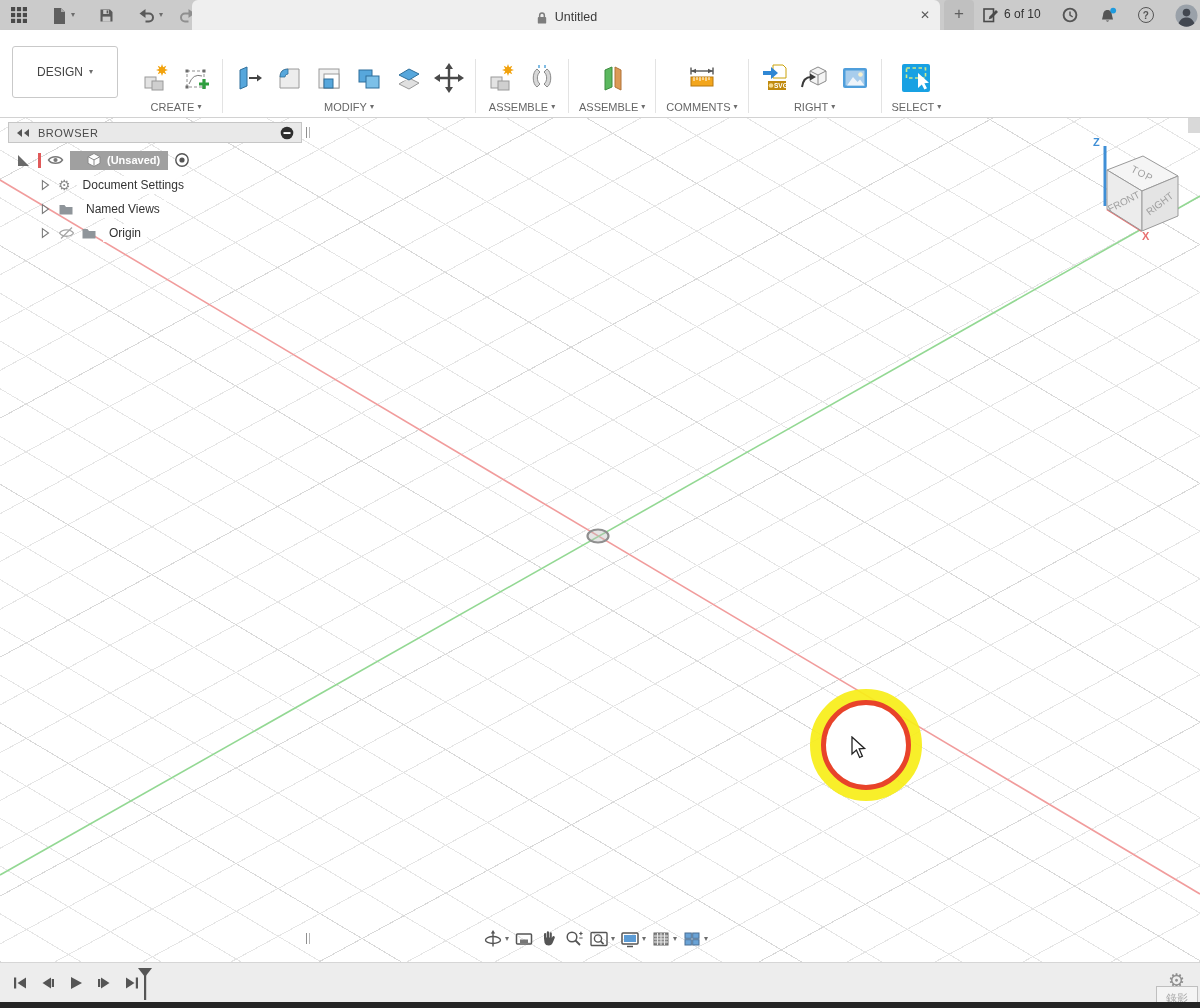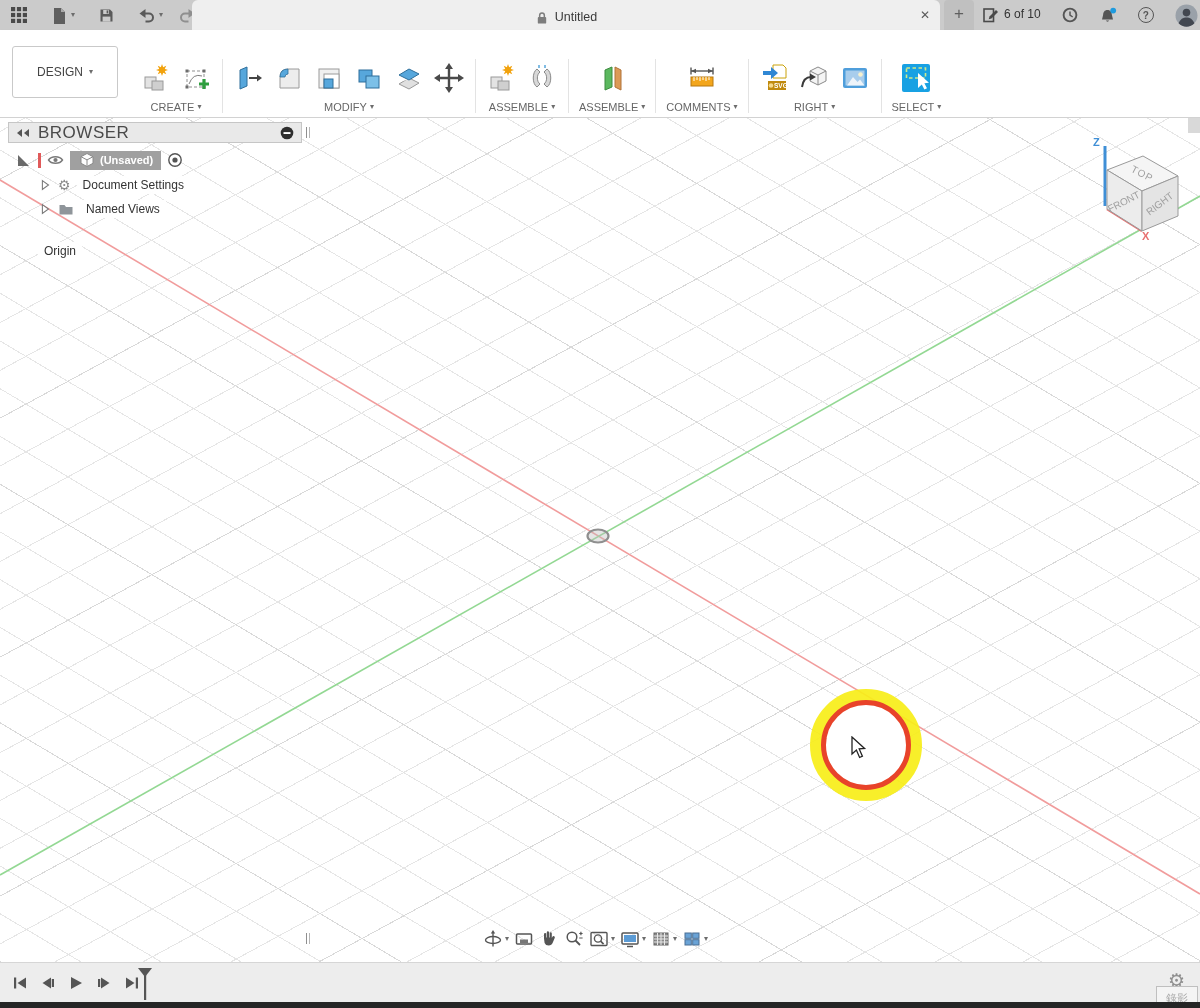--- a/index.html
+++ b/index.html
@@ -34,25 +34,25 @@
   
   #viewport { position:absolute; left:0; top:118px; width:1200px; height:844px; background-color:#fff;
     background-image:
       repeating-linear-gradient(30.8deg, #d9d9d9 0 1px, transparent 1px 205px),
       repeating-linear-gradient(-28.5deg, #d9d9d9 0 1px, transparent 1px 210px),
       repeating-linear-gradient(30.8deg, #e6e6e6 0 1px, transparent 1px 41px),
       repeating-linear-gradient(-28.5deg, #e6e6e6 0 1px, transparent 1px 42px);
   }
   #axes-svg, .vp-abs { position:absolute; }
   .panel-header { position:absolute; left:8px; width:294px; height:21px; background:#e9e9e9; border:1px solid #c6c6c6; display:flex; align-items:center; padding:0 7px; gap:8px; }
-  .panel-header .ph-label { font-size:17px; color:#4a4a4a; letter-spacing:.5px; flex:1; }
+  .panel-header .ph-label { font-size:11px; color:#4a4a4a; letter-spacing:.5px; flex:1; }
   .grip { width:4px; height:11px; border-left:1.6px solid #8f8f8f; border-right:1px solid #b5b5b5; }
   .brow { position:absolute; display:flex; align-items:center; gap:6px; height:18px; }
   .chip { background:rgba(255,255,255,.95); font-size:12px; color:#333; padding:2px 6px; display:flex; align-items:center; gap:6px; }
-  .root-chip { background:#a0a0a0; color:#fff; font-weight:bold; font-size:11px; padding:1px 8px 2px 9px; display:flex; align-items:center; gap:5px; }
+  .root-chip { background:#a0a0a0; color:#fff; font-weight:bold; font-size:11px; padding:1px 8px 2px 16px; display:flex; align-items:center; gap:5px; }
   .redbar { width:3px; height:15px; background:#e05a5a; }
   .gear-glyph { font-family:"DejaVu Sans",sans-serif; color:#8a8a8a; font-size:14px; line-height:1; }
 
   
   #navbar { position:absolute; left:483px; top:811px; display:flex; align-items:center; gap:5px; }
   .nav-item { display:flex; align-items:center; gap:2px; }
 
   
   #timelinebar { position:absolute; left:0; top:962px; width:1200px; height:40px; background:#ededed; border-top:1px solid #d6d6d6; }
   .tl-controls { position:absolute; left:12px; top:12px; display:flex; gap:12px; align-items:center; }
@@ -387,21 +387,21 @@
   <div class="brow" style="left:38px; top:82px;">
     <svg width="14" height="16" viewBox="0 0 16 16">
       <polygon points="5,3 12,8 5,13" fill="#fff" stroke="#777" stroke-width="1.2"></polygon>
     </svg>
     <svg width="16" height="14" viewBox="0 0 16 14">
       <path d="M1.5 3h5l1.5 2h6.5v7.5H1.5z" fill="#8f959a"></path>
     </svg>
     <span class="chip">Named Views</span>
   </div>
 
-  <div class="brow" style="left:38px; top:106px;flex-direction:column;">
+  <div class="brow" style="left:38px; top:106px;">
     <svg width="14" height="16" viewBox="0 0 16 16">
       <polygon points="5,3 12,8 5,13" fill="#fff" stroke="#777" stroke-width="1.2"></polygon>
     </svg>
     <svg width="17" height="14" viewBox="0 0 17 14">
       <path d="M1.5 7C4.3 2.7 12.7 2.7 15.5 7 12.7 11.3 4.3 11.3 1.5 7z" fill="none" stroke="#a5a5a5" stroke-width="1.3"></path>
       <line x1="3" y1="12.5" x2="14" y2="1.5" stroke="#a5a5a5" stroke-width="1.3"></line>
     </svg>
     <svg width="16" height="14" viewBox="0 0 16 14">
       <path d="M1.5 3h5l1.5 2h6.5v7.5H1.5z" fill="#8f959a"></path>
     </svg>

